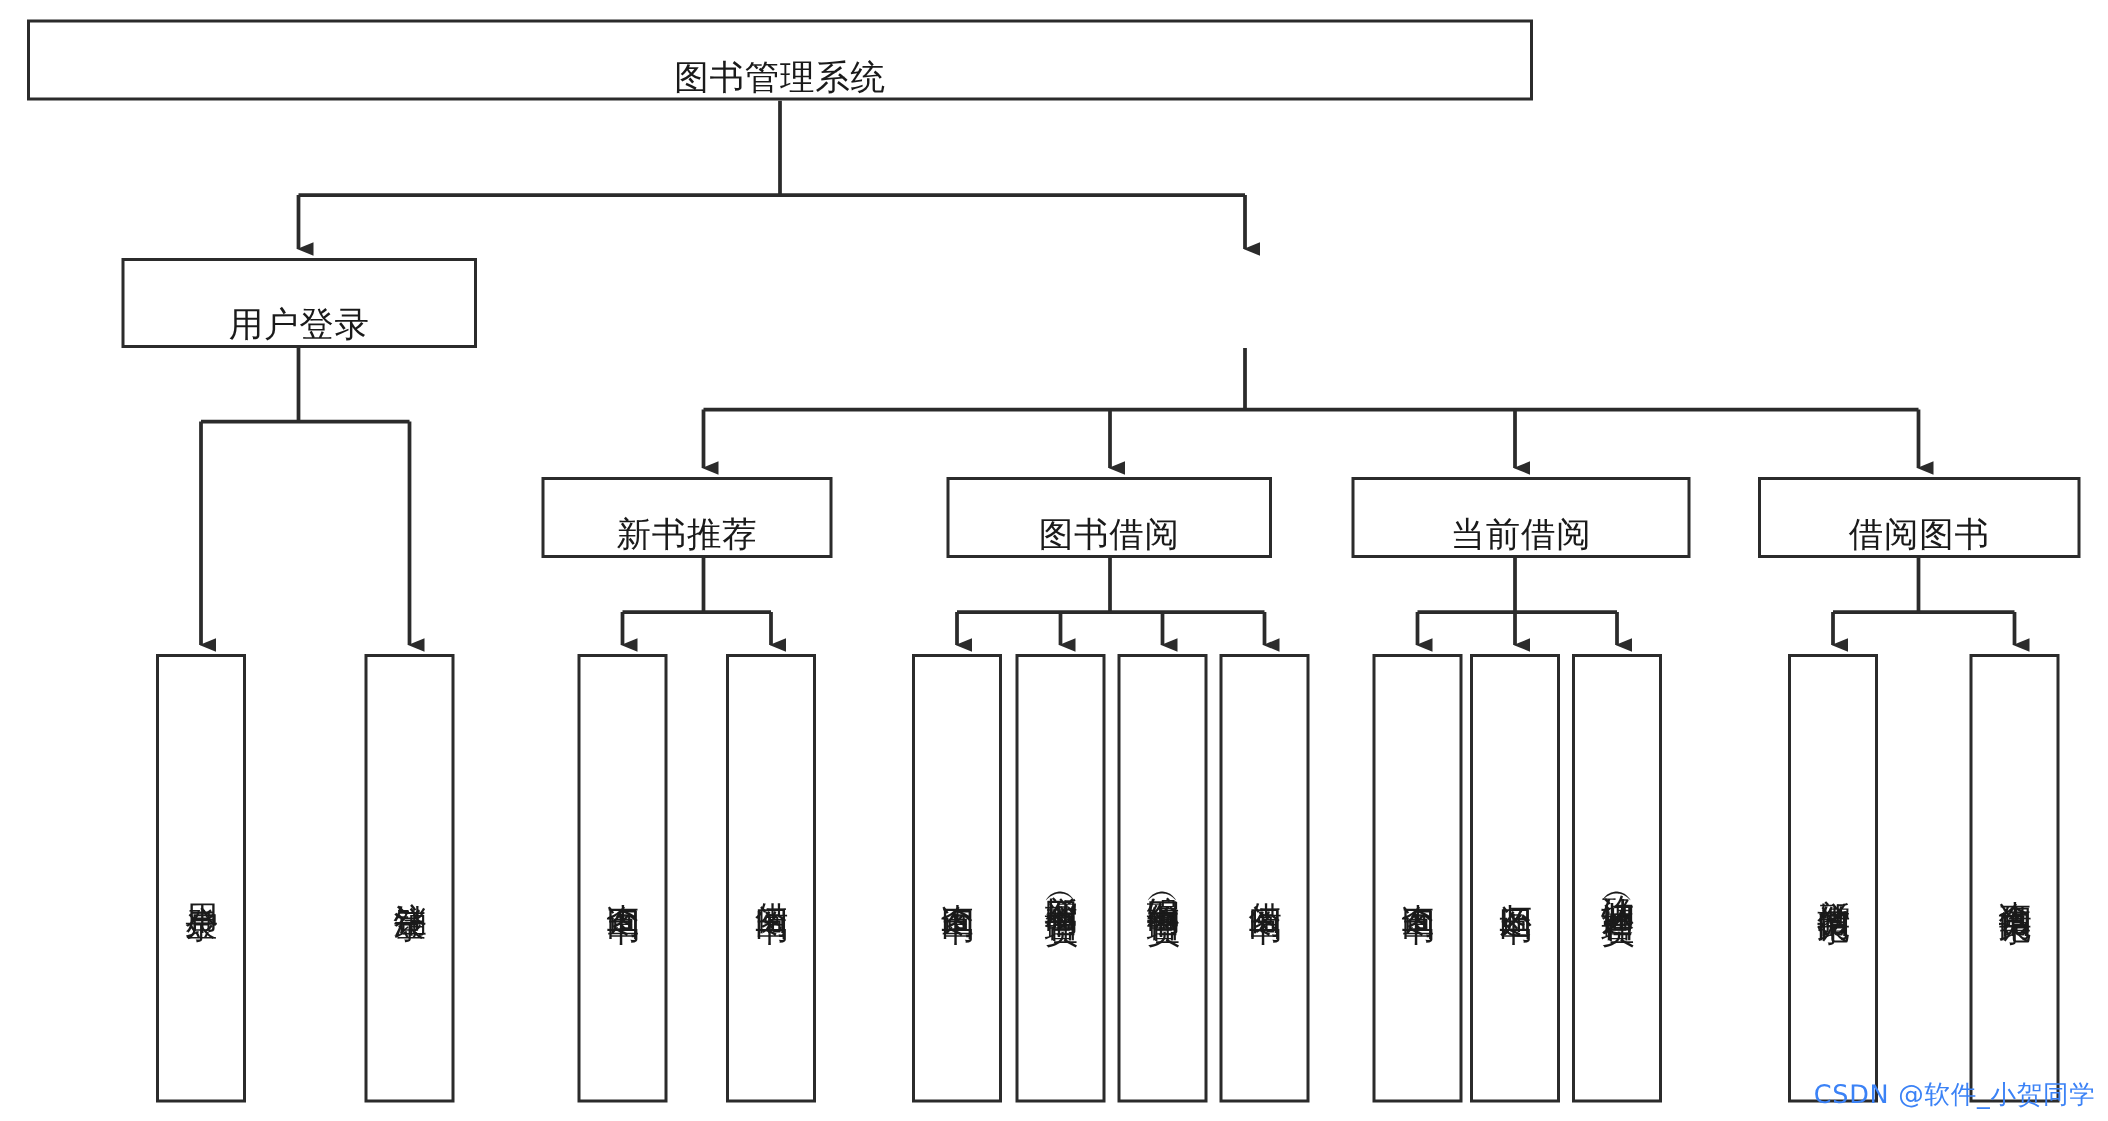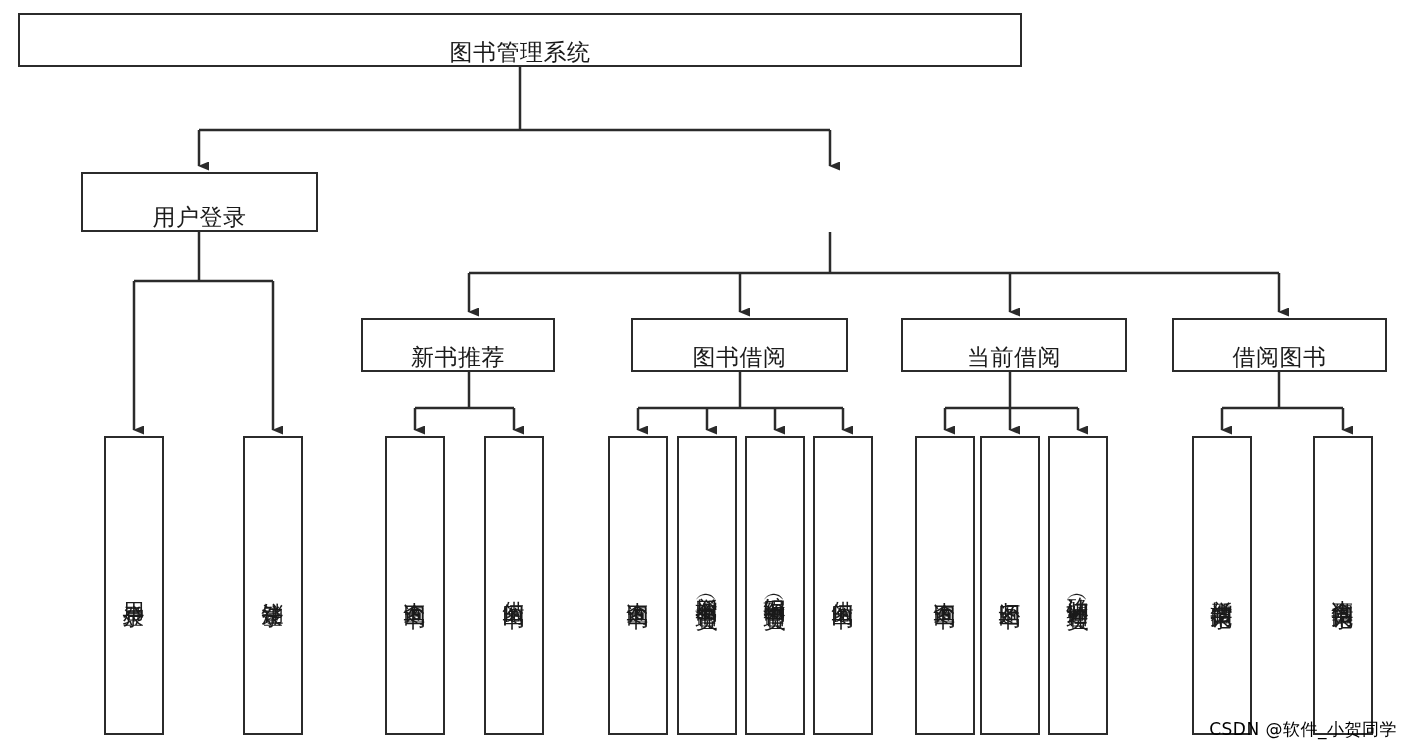--- a/index.html
+++ b/index.html
@@ -54,21 +54,21 @@
   .leaf-box {
     align-items: center;
     justify-content: center;
     padding-top: 4px;
   }
   #watermark {
     position: absolute;
     right: 8px;
     bottom: 6px;
     font-size: 17px;
-    color: #000000;
+    color: #3b82f6;
     letter-spacing: 0.5px;
     z-index: 5;
     white-space: nowrap;
   }
 </style>
 </head>
 <body>
 
 <div id="diagram-root">
 

